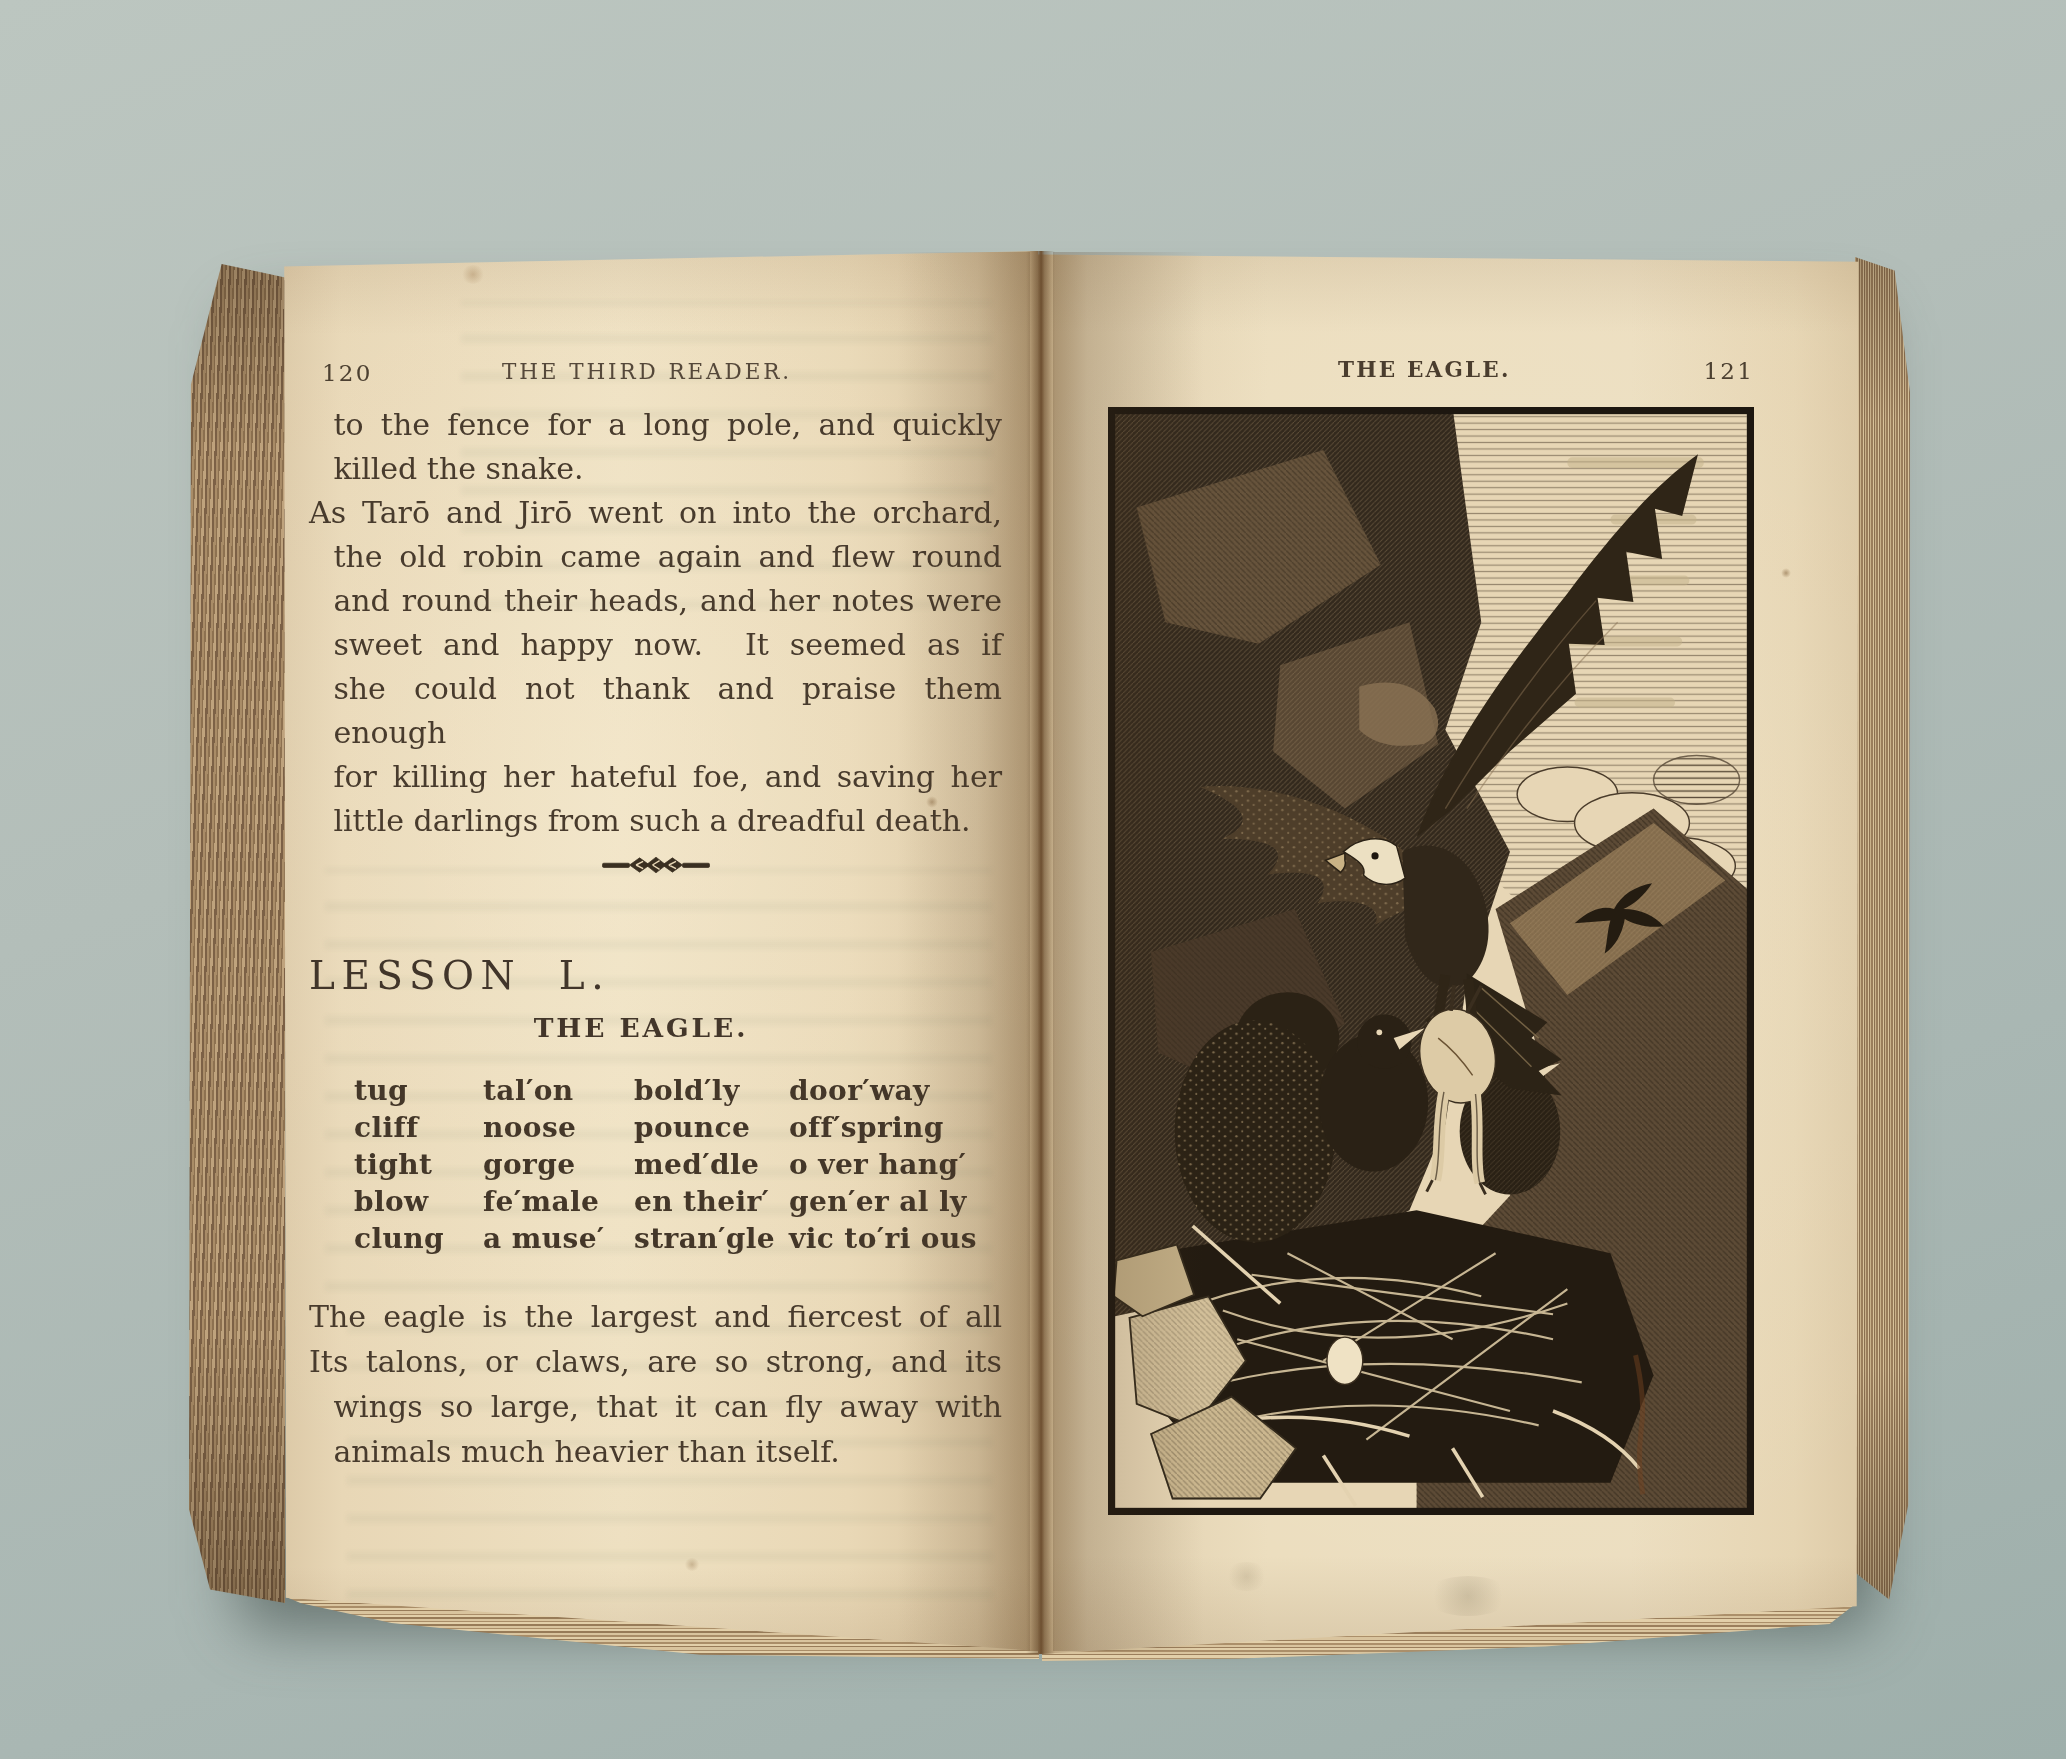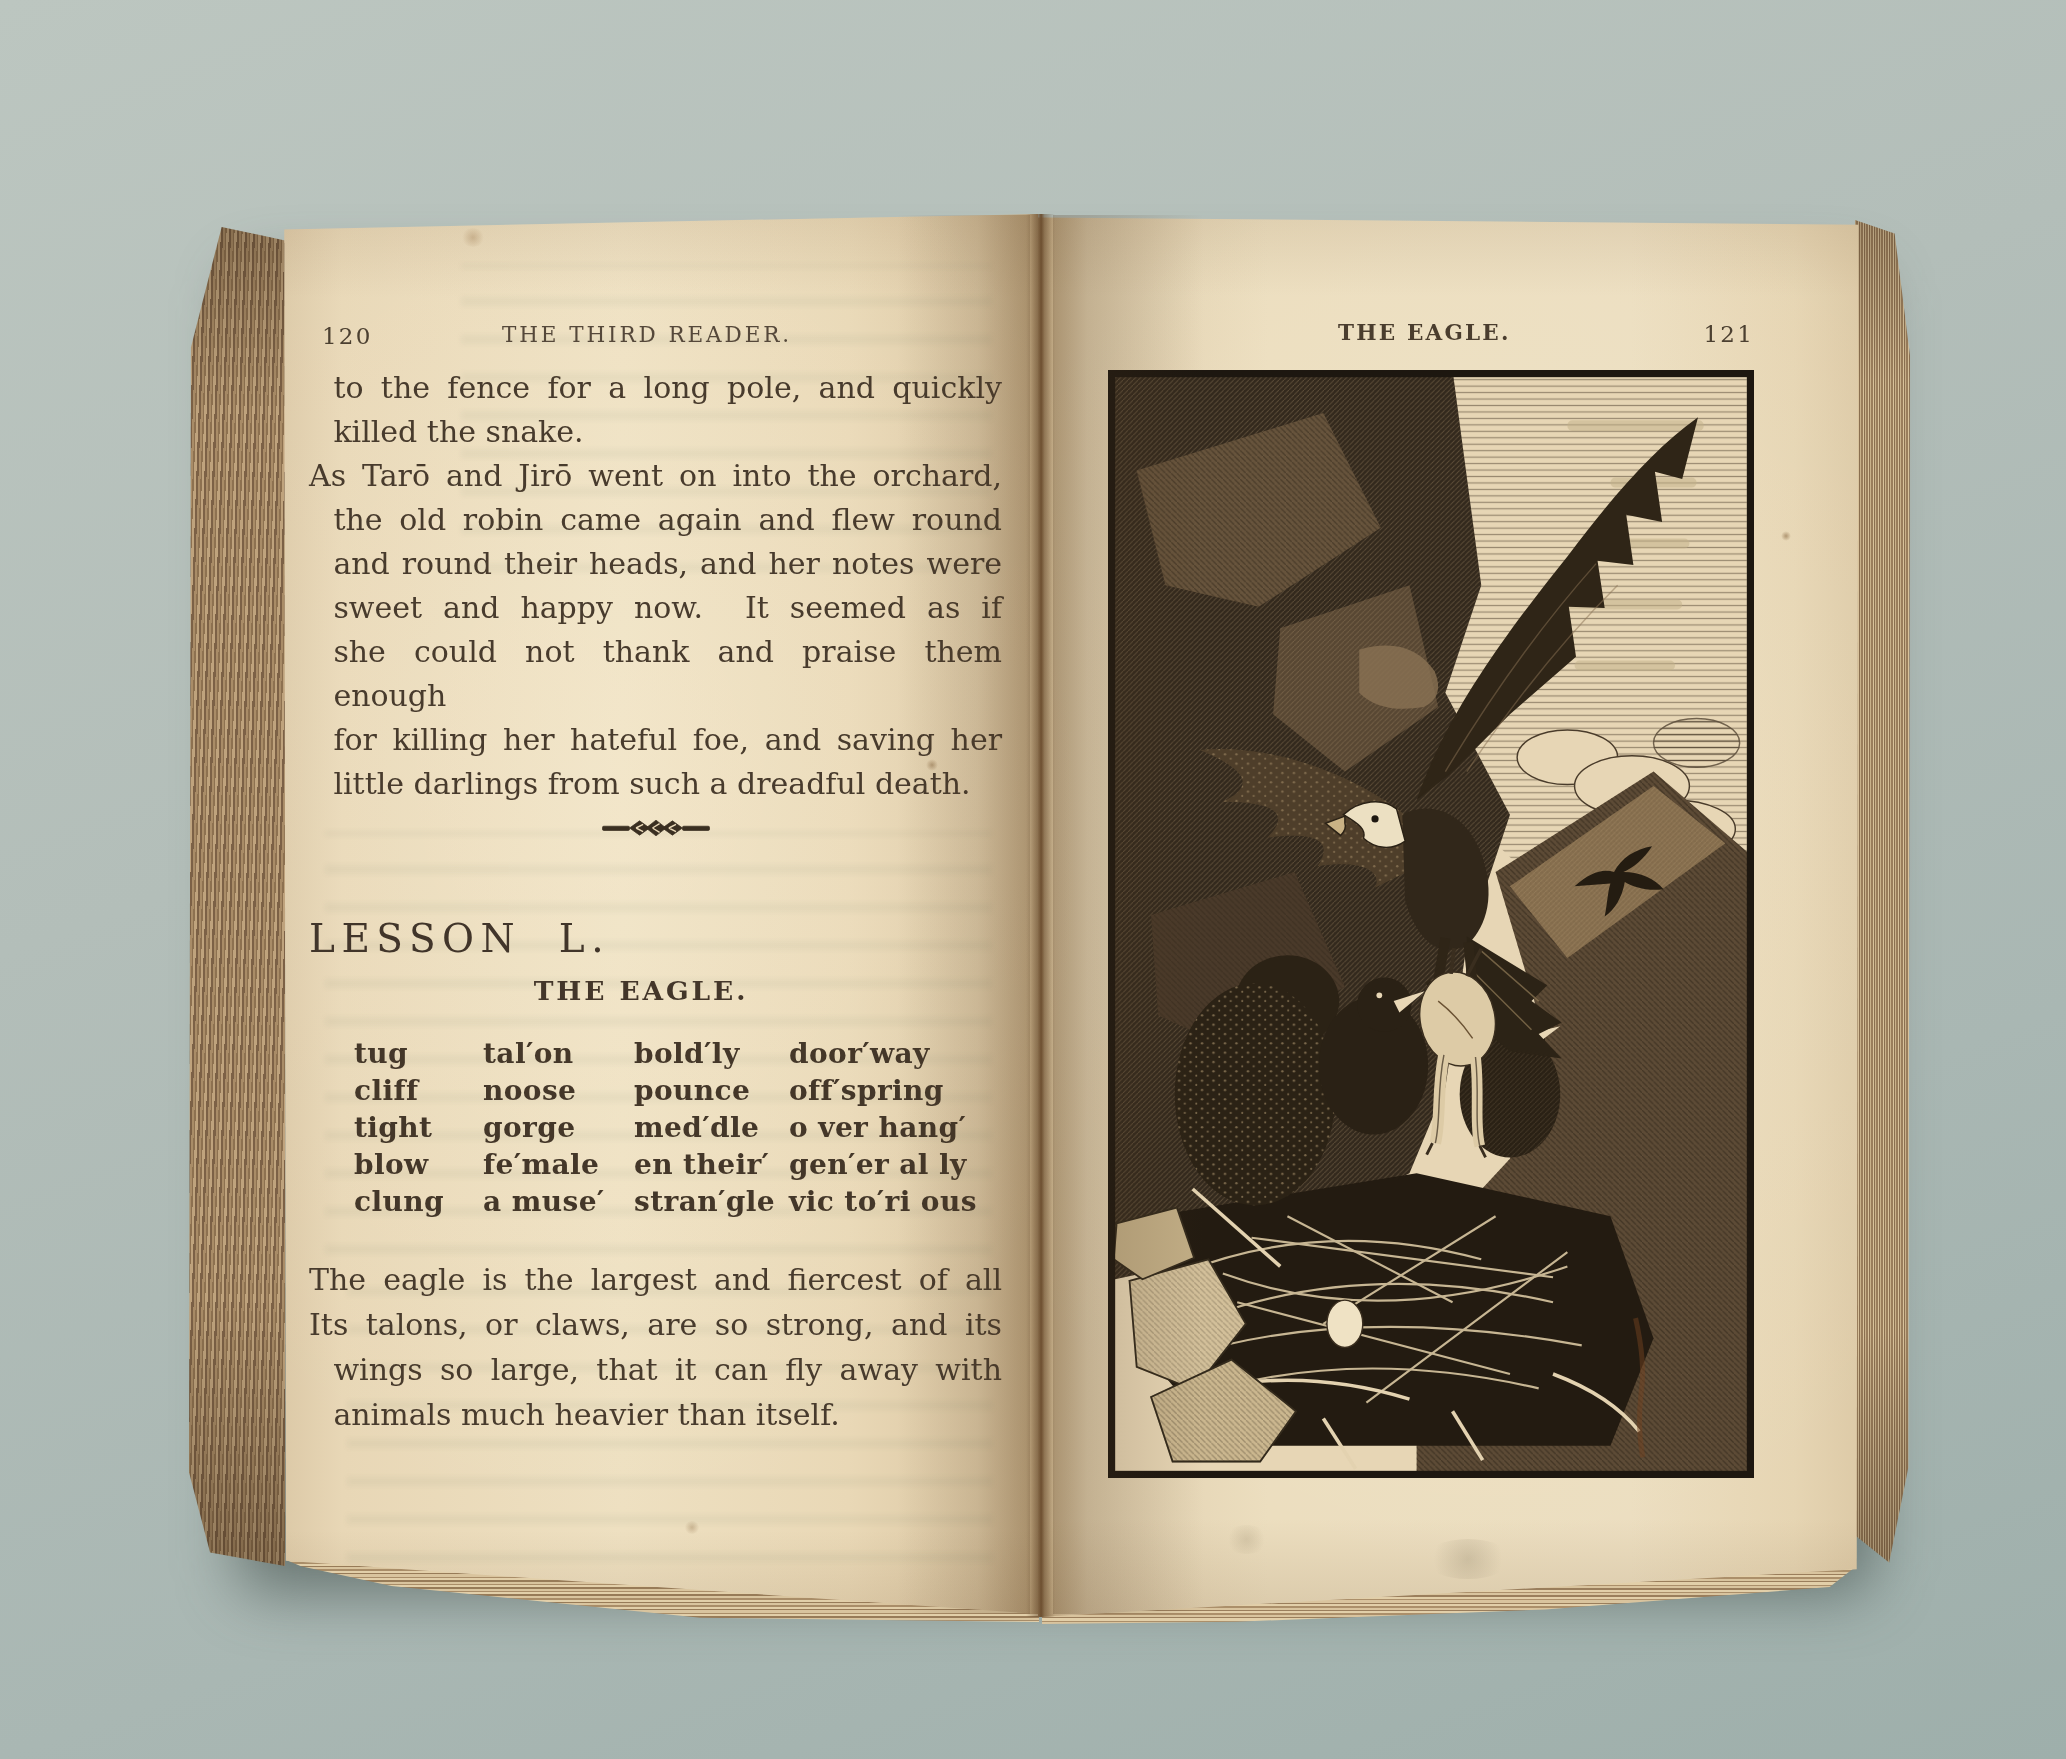--- a/index.html
+++ b/index.html
@@ -1,21 +1,21 @@
 <!DOCTYPE html>
 <html style="font-size:11.5px"><head>
 <meta charset="utf-8">
 <style>
   html,body{margin:0;padding:0;}
   body{
     width:2066px;height:1759px;overflow:hidden;position:relative;
     background:linear-gradient(160deg,#bcc6c0 0%,#b3beb9 38%,#a9b7b3 70%,#9eafab 100%);
     font-family:"DejaVu Serif","Liberation Serif",serif;
   }
-  .scene{position:absolute;inset:0;}
+  .scene{position:absolute;inset:0;margin-top:37px;}
   
   .book-shadow{
     position:absolute;left:237px;top:273px;width:1636px;height:1320px;
     background:rgba(52,66,62,.55);border-radius:29px;filter:blur(30px);
   }
   
   .edge{position:absolute;}
   .edge-left{
     left:189px;top:227px;width:96px;height:1339px;
     background:

